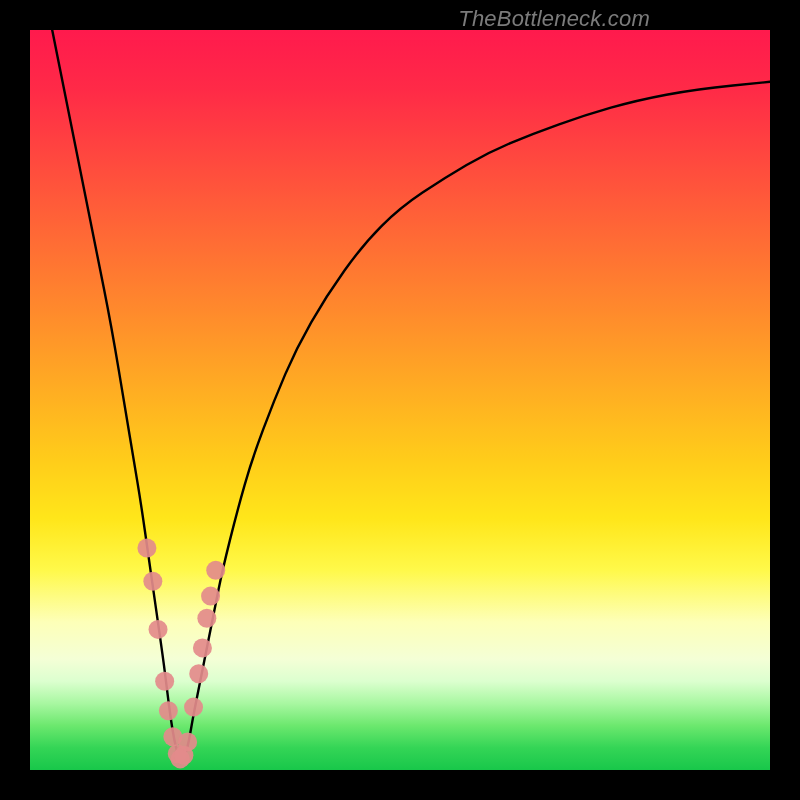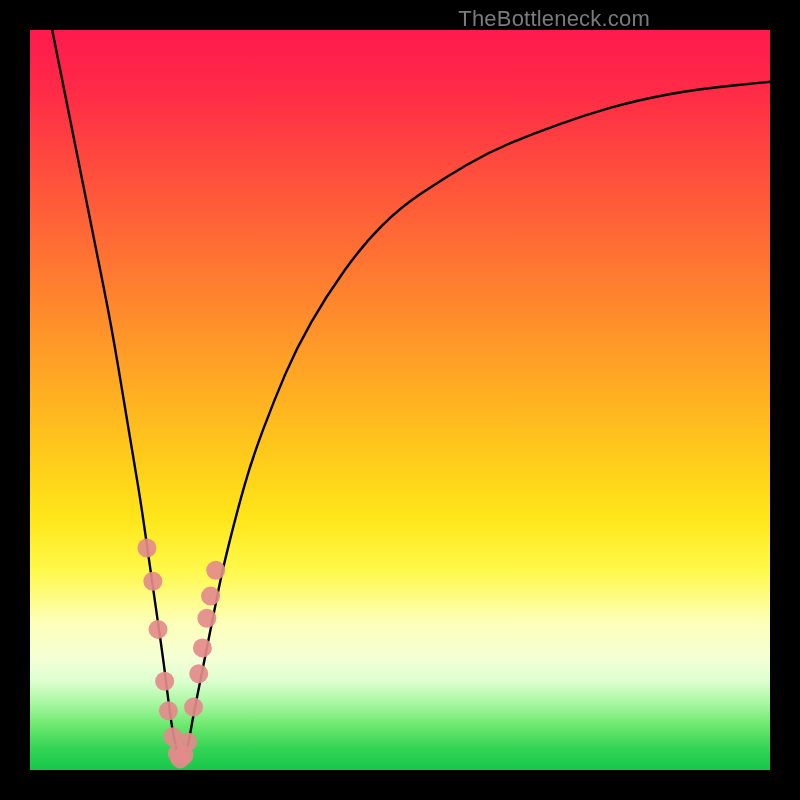--- a/index.html
+++ b/index.html
@@ -11,20 +11,21 @@
     background: #000;
     font-family: Arial, Helvetica, sans-serif;
   }
   .frame {
     position: absolute;
     left: 0;
     top: 0;
     width: 664px;
     height: 800px;
     background: #000;
+    font-style: italic;
   }
   .plot-area {
     position: absolute;
     left: 30px;
     top: 30px;
     width: 740px;
     height: 740px;
     
     background: linear-gradient(
       to bottom,

